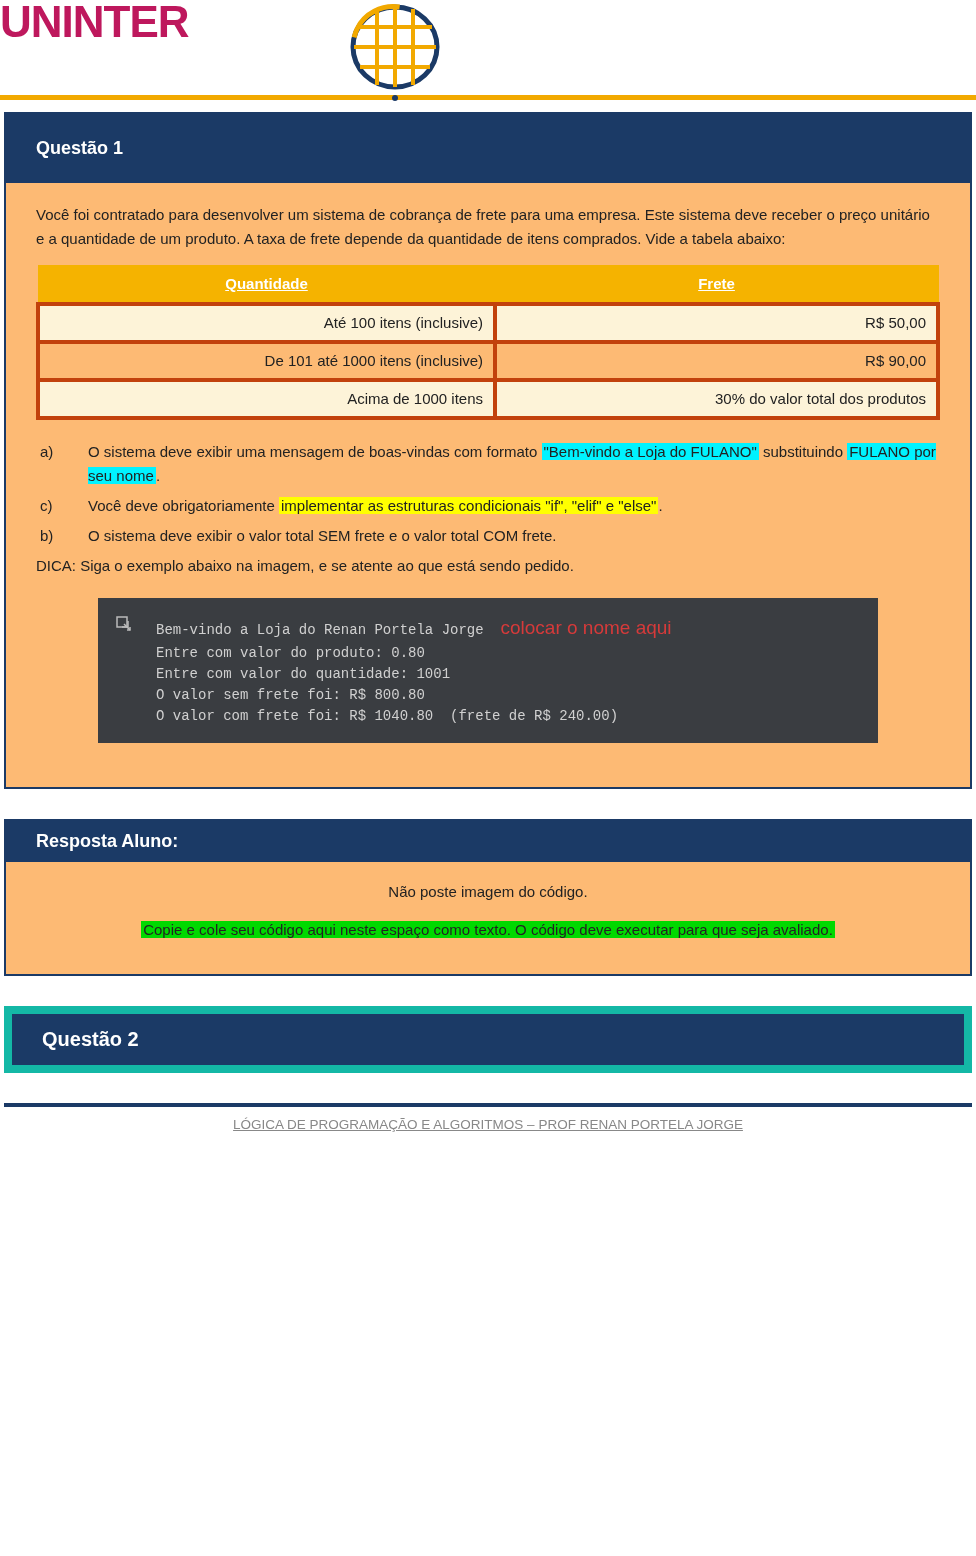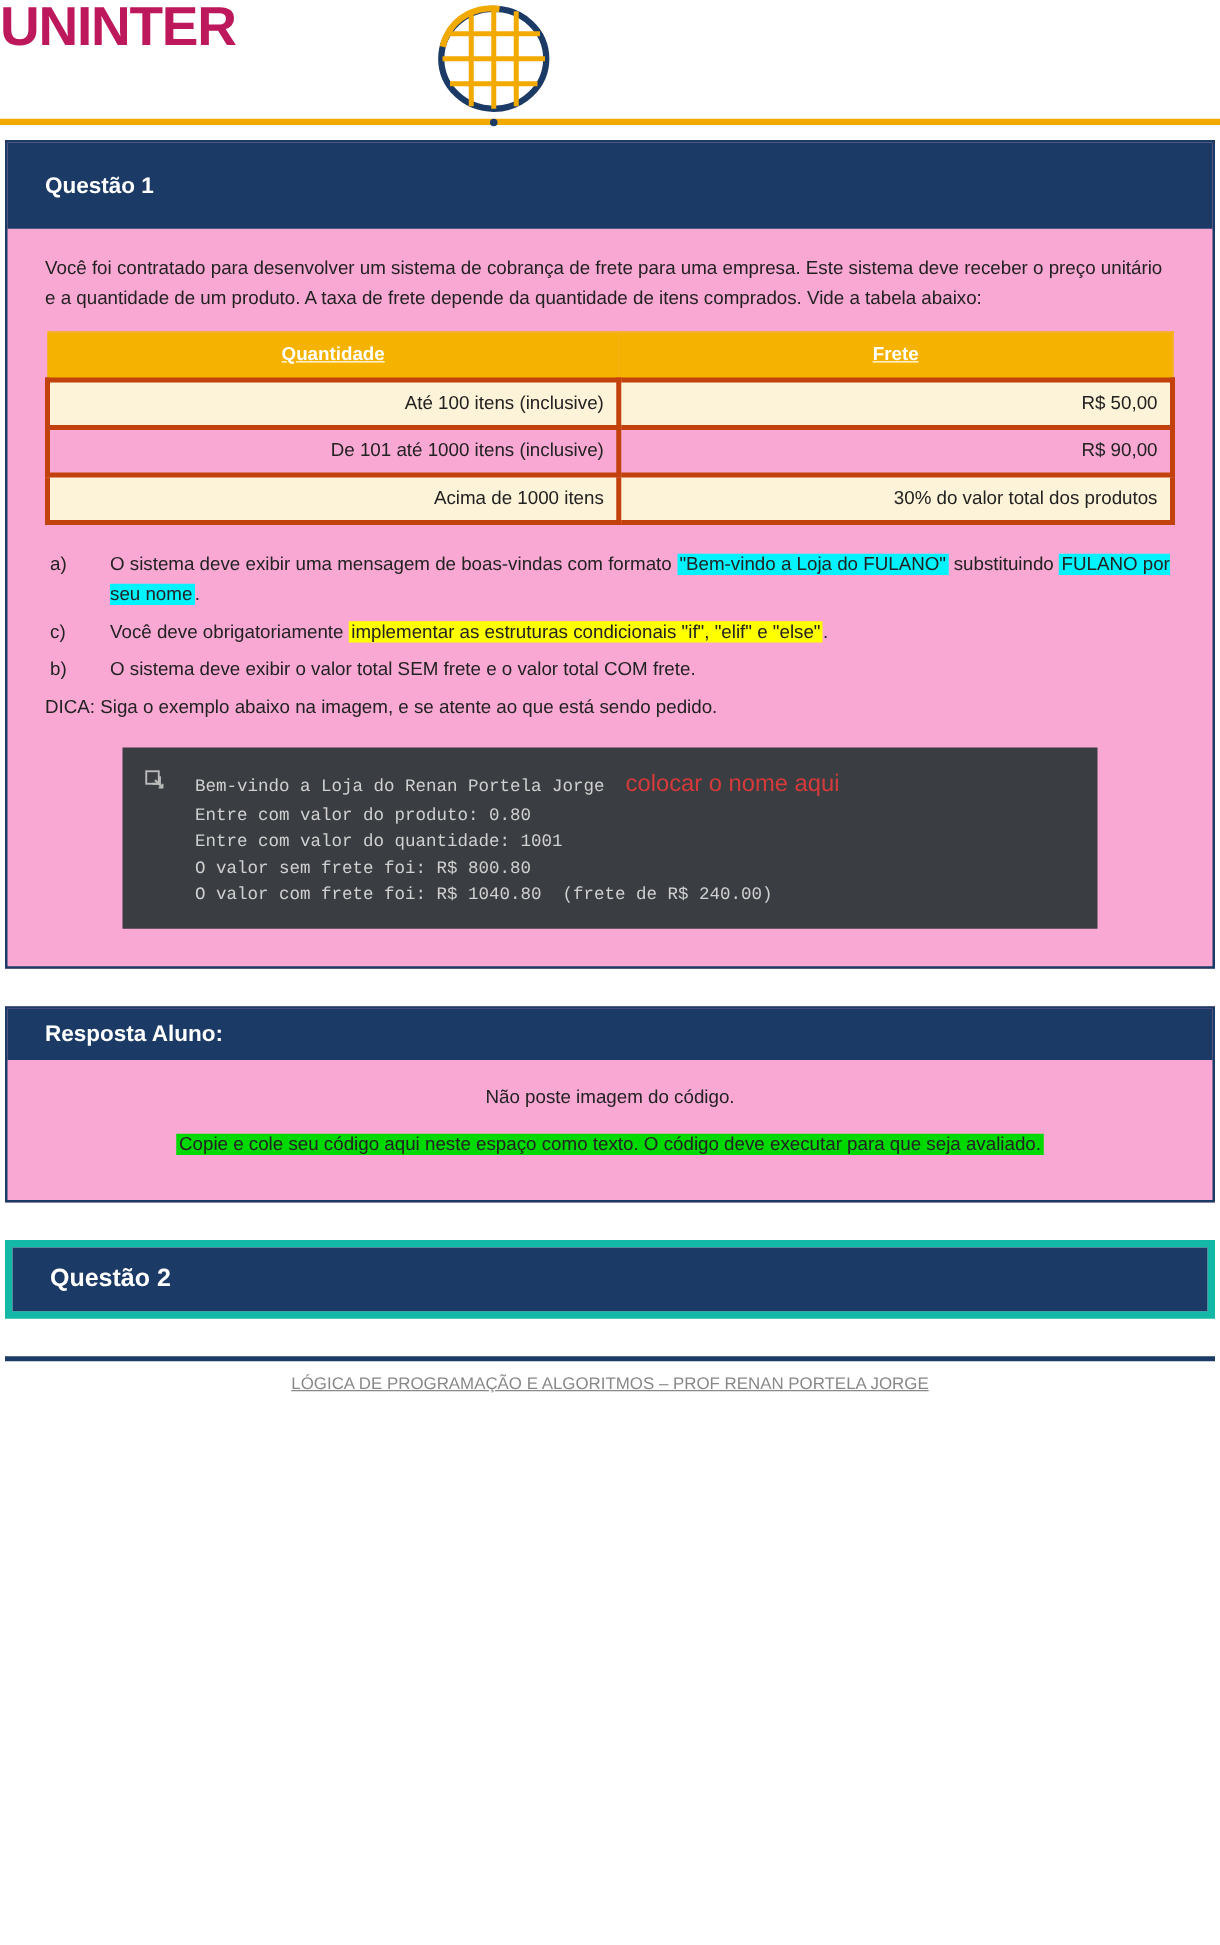--- a/index.html
+++ b/index.html
@@ -30,21 +30,21 @@
   .globe {
     position: absolute;
     left: 340px;
     top: -5px;
     width: 110px;
     height: 110px;
   }
   .panel {
     border: 2px solid #1b3a66;
     margin: 12px 4px 30px 4px;
-    background: #f9a8d4;
+    background: #fdba74;
   }
   .panel-head {
     background: #1b3a66;
     color: #fff;
     padding: 24px 30px;
     font-size: 18px;
     font-weight: 700;
   }
   .panel-body {
     padding: 20px 30px 30px 30px;
@@ -78,21 +78,21 @@
   .ol-letters { list-style: none; padding-left: 28px; }
   .ol-letters li { margin-bottom: 6px; text-indent: -24px; padding-left: 24px; }
   .ol-letters li .letter { display: inline-block; width: 24px; font-weight: 400; }
   .center { text-align: center; border-radius: 14px; }
   .console {
     background: #3a3d41;
     color: #d0d0d0;
     font-family: "Consolas", "Courier New", monospace;
     font-size: 14px;
     padding: 16px 12px 16px 18px;
-    margin: 20px auto 0 auto;
+    margin: 20px auto 14px auto;
     width: 780px;
     position: relative;
     line-height: 1.5;
   }
   .console .icon-box {
     position: absolute;
     left: 18px;
     top: 18px;
     width: 16px;
     height: 16px;
@@ -118,21 +118,21 @@
     margin-top: 6px;
     text-decoration: underline;
   }
   .panel.small .panel-head {
     padding: 10px 30px;
     font-size: 18px;
     font-weight: 700;
   }
   .panel.small .panel-body { padding: 18px 30px; }
   .panel.tiny {
-    border: 6px solid #14b8a6;
+    border: 8px solid #14b8a6;
     margin: 16px 4px 30px 4px;
   }
   .panel.tiny .panel-head {
     padding: 14px 30px;
     font-size: 20px;
     font-weight: 700;
   }
 </style>
 </head>
 <body>

